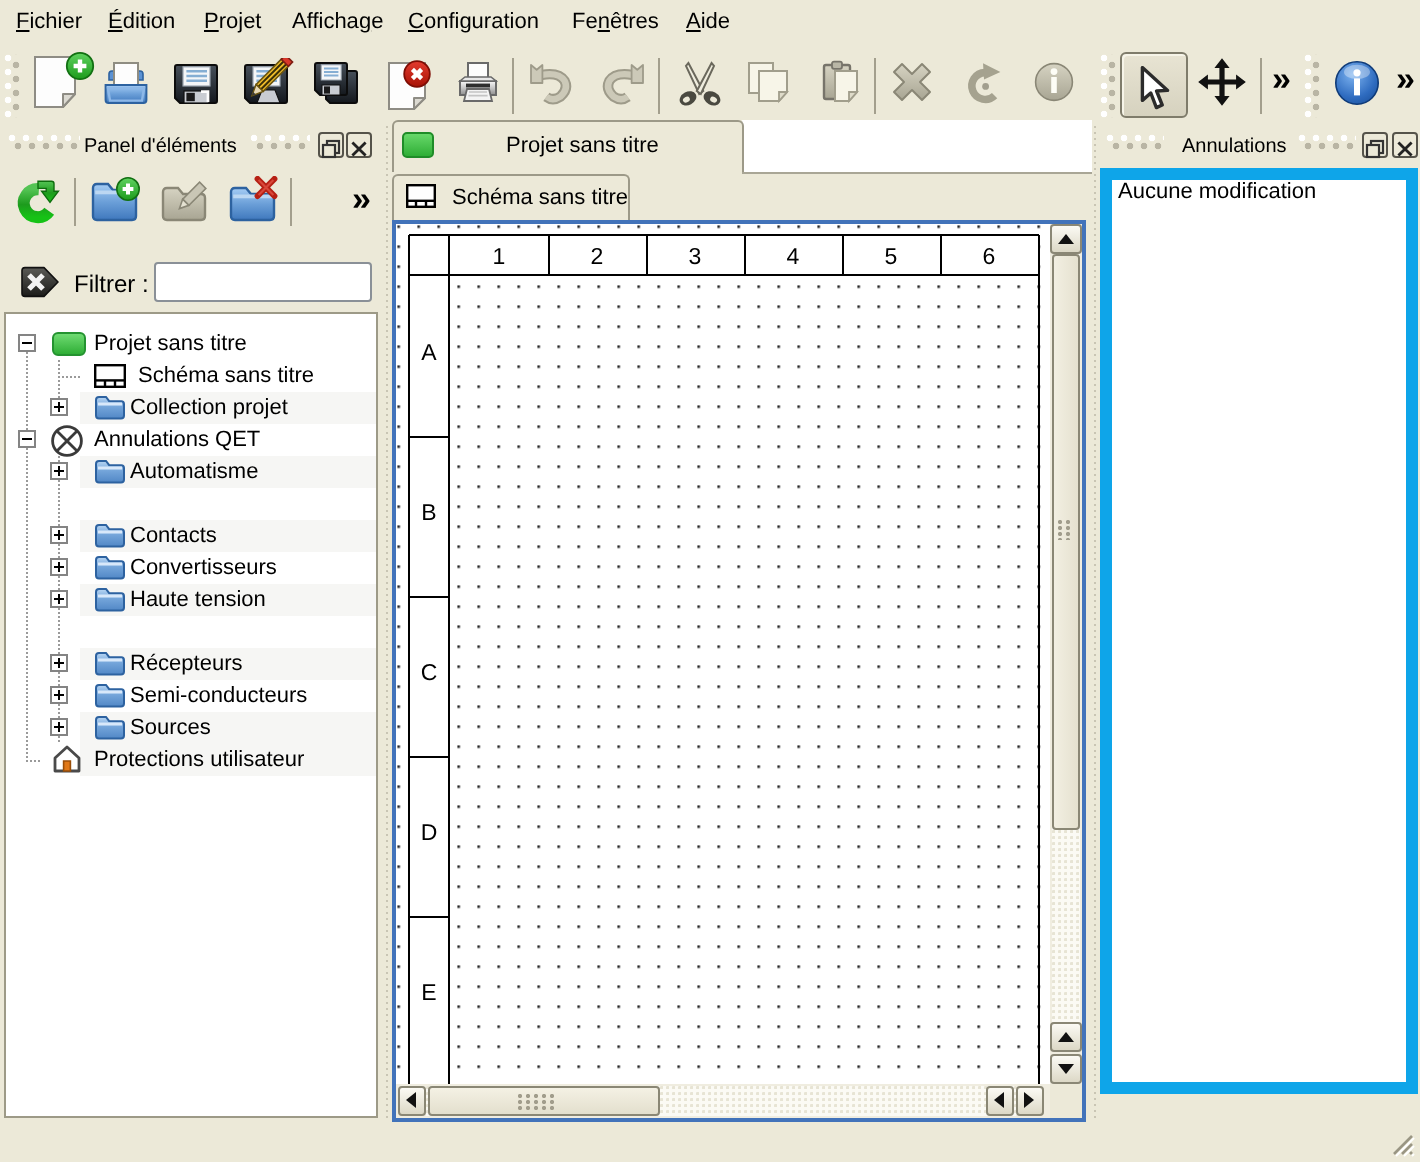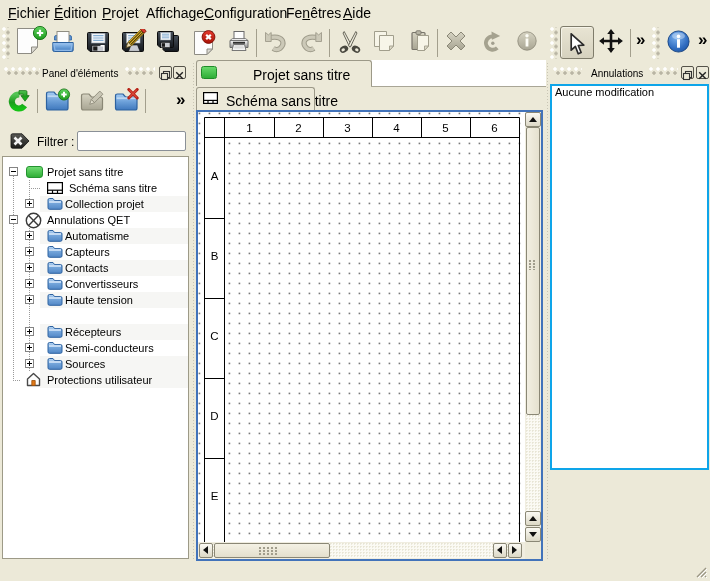--- a/index.html
+++ b/index.html
@@ -1,18 +1,18 @@
 <!DOCTYPE html>
 <html><head>
 <meta charset="utf-8">
 <style>
 html,body{margin:0;padding:0;}
 body{width:710px;height:581px;background:#ece9d8;font-family:"Liberation Sans",sans-serif;position:relative;overflow:hidden;}
 .abs{position:absolute;}
-.txt{position:absolute;font-size:14px;color:#000;white-space:nowrap;}
+.txt{position:absolute;font-size:11px;color:#000;white-space:nowrap;}
 u{text-decoration:underline;}
 
 .dots{position:absolute;height:10px;background-image:
  radial-gradient(circle at 2px 2px,#ffffff 1.5px,transparent 1.8px),
  radial-gradient(circle at 2px 2px,#b9b5a4 1.5px,transparent 1.8px);
  background-size:7px 10px,7px 10px;background-position:0 0,3px 4px;}
 .dockbtn{position:absolute;width:13px;height:13px;border:1px solid #55534a;border-radius:2px;box-sizing:border-box;}
 
 .sbbtn{position:absolute;background:linear-gradient(to bottom,#fbfaf4,#dcd8c6);border:1px solid #8a8775;border-radius:2px;box-sizing:border-box;}
 .sbthumbV{position:absolute;background:linear-gradient(to right,#f2efe2,#e5e1cf);border:1px solid #8a8775;border-radius:2px;box-sizing:border-box;}
@@ -363,31 +363,20 @@
     <div class="exp" style="left:19px;top:3px;">
         <i class="h"></i>
         <i class="v"></i>
       </div>
     <svg class="ticon" style="left:41px;top:1px;" width="16" height="13" viewBox="0 0 16 13">
         <path d="M1 3 Q1 1.5 2.5 1.5 L6 1.5 L7.6 3.6 L13.6 3.6 Q15 3.6 15 5 L15 10.8 Q15 12.3 13.5 12.3 L2.5 12.3 Q1 12.3 1 10.8 Z" fill="url(#fold)" stroke="#2d62a0" stroke-width="1"></path>
         <path d="M2 5 L14 5" stroke="#d8e8fa" stroke-width="1.5"></path>
       </svg>
     <div class="ttext" style="left:59px;">Automatisme</div>
   </div>
-  <div class="trow" style="top:87px;">
-    <div class="exp" style="left:19px;top:3px;">
-        <i class="h"></i>
-        <i class="v"></i>
-      </div>
-    <svg class="ticon" style="left:41px;top:1px;" width="16" height="13" viewBox="0 0 16 13">
-        <path d="M1 3 Q1 1.5 2.5 1.5 L6 1.5 L7.6 3.6 L13.6 3.6 Q15 3.6 15 5 L15 10.8 Q15 12.3 13.5 12.3 L2.5 12.3 Q1 12.3 1 10.8 Z" fill="url(#fold)" stroke="#2d62a0" stroke-width="1"></path>
-        <path d="M2 5 L14 5" stroke="#d8e8fa" stroke-width="1.5"></path>
-      </svg>
-    <div class="ttext" style="left:59px;">Capteurs</div>
-  </div>
   <div class="trow" style="top:103px;">
     <div class="exp" style="left:19px;top:3px;">
         <i class="h"></i>
         <i class="v"></i>
       </div>
     <svg class="ticon" style="left:41px;top:1px;" width="16" height="13" viewBox="0 0 16 13">
         <path d="M1 3 Q1 1.5 2.5 1.5 L6 1.5 L7.6 3.6 L13.6 3.6 Q15 3.6 15 5 L15 10.8 Q15 12.3 13.5 12.3 L2.5 12.3 Q1 12.3 1 10.8 Z" fill="url(#fold)" stroke="#2d62a0" stroke-width="1"></path>
         <path d="M2 5 L14 5" stroke="#d8e8fa" stroke-width="1.5"></path>
       </svg>
     <div class="ttext" style="left:59px;">Contacts</div>
@@ -570,21 +559,21 @@
 <div class="dots" style="left:553px;top:67px;width:29px;"></div>
 <div class="dots" style="left:649px;top:67px;width:29px;"></div>
 <div class="txt" style="left:591px;top:68px;font-size:10px;">Annulations</div>
 <div class="dockbtn" style="left:681px;top:66px;"><svg width="11" height="11" viewBox="0 0 11 11">
       <rect x="3.5" y="1.5" width="6" height="6" fill="none" stroke="#333" stroke-width="1.1"></rect>
       <rect x="1.5" y="3.5" width="6" height="6" fill="#ece9d8" stroke="#333" stroke-width="1.1"></rect>
     </svg></div>
 <div class="dockbtn" style="left:696px;top:66px;"><svg width="11" height="11" viewBox="0 0 11 11">
       <path d="M2.2 2.2 L8.8 8.8 M8.8 2.2 L2.2 8.8" stroke="#222" stroke-width="1.4"></path>
     </svg></div>
-<div class="abs" style="left:550px;top:84px;width:159px;height:386px;background:#fff;border:2px solid #0ea5e9;box-sizing:border-box;">
+<div class="abs" style="left:550px;top:84px;width:159px;height:463px;background:#fff;border:6px solid #0ea5e9;box-sizing:border-box;">
   <div style="font-size:11px;padding:0 0 0 3px;line-height:13px;">Aucune modification</div>
 </div>
 
 <div class="abs" style="left:0;top:561px;width:710px;height:20px;background:#ece9d8;"></div>
 <svg class="abs" style="left:695px;top:566px;" width="13" height="13" viewBox="0 0 13 13">
  <g stroke="#9a9684" stroke-width="1.3">
       <line x1="11" y1="2" x2="2" y2="11"></line>
       <line x1="11" y1="6" x2="6" y2="11"></line>
       <line x1="11" y1="10" x2="10" y2="11"></line>
     </g>

